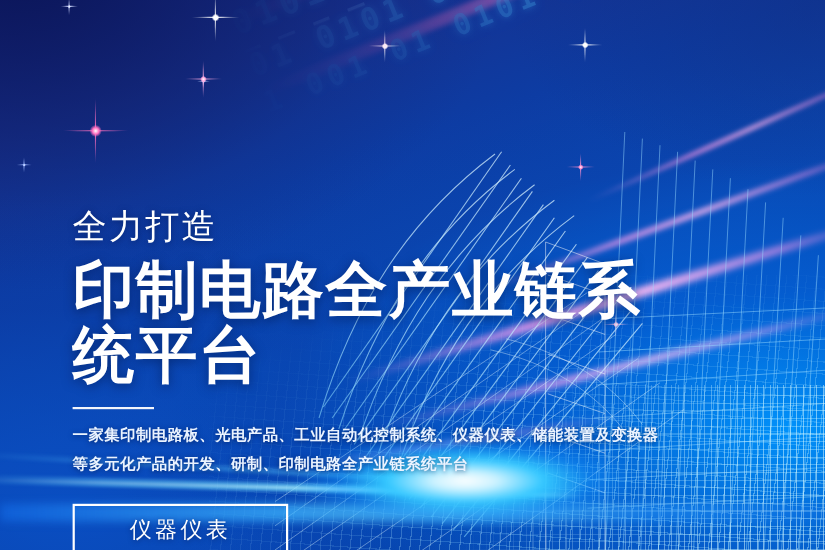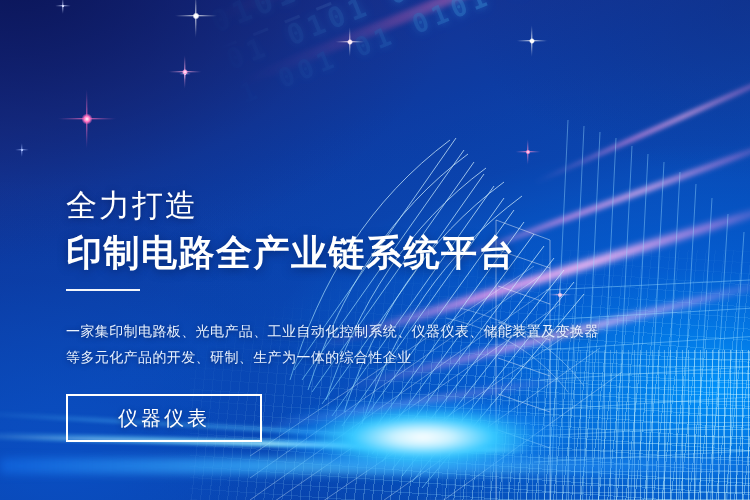--- a/index.html
+++ b/index.html
@@ -129,31 +129,31 @@
   
   #content{position:absolute;left:66px;top:190px;width:560px;}
 
   #eyebrow{
     font-size:31px;line-height:1;color:#ffffff;font-weight:400;
     letter-spacing:2px;
     text-shadow:0 1px 6px rgba(0,20,70,0.55);
   }
   #headline{
     margin-top:13px;
-    font-size:36px;line-height:1.06;color:#ffffff;font-weight:700;
+    font-size:56px;line-height:1.06;color:#ffffff;font-weight:700;
     letter-spacing:1.5px;
     text-shadow:0 2px 10px rgba(0,25,80,0.6);
   }
   #divider{
     margin-top:17px;
     width:74px;height:2px;background:#ffffff;opacity:.95;
   }
   #desc{
-    margin-top:27px;
-    font-size:14px;line-height:26px;color:#eaf3ff;font-weight:400;
+    margin-top:10px;
+    font-size:14px;line-height:26px;color:#eaf3ff;font-weight:700;
     letter-spacing:.4px;
     text-shadow:0 1px 5px rgba(0,20,70,0.6);
   }
   #cta{
     margin-top:24px;
     display:inline-flex;align-items:center;justify-content:center;
     width:196px;height:48px;
     border:2px solid #ffffff;
     background:transparent;
     color:#ffffff;font-size:20px;letter-spacing:3px;font-weight:400;
@@ -337,19 +337,19 @@
   <div id="content">
 
     <div id="eyebrow">全力打造</div>
 
     <div id="headline">印制电路全产业链系统平台</div>
 
     <div id="divider"></div>
 
     <div id="desc">
       <div>一家集印制电路板、光电产品、工业自动化控制系统、仪器仪表、储能装置及变换器</div>
-      <div>等多元化产品的开发、研制、生产为一体的综合性企业</div>
+      <div>等多元化产品的开发、研制、印制电路全产业链系统平台</div>
     </div>
 
     <div id="cta">仪器仪表</div>
   </div>
 
 </div>
 
 </body></html>

